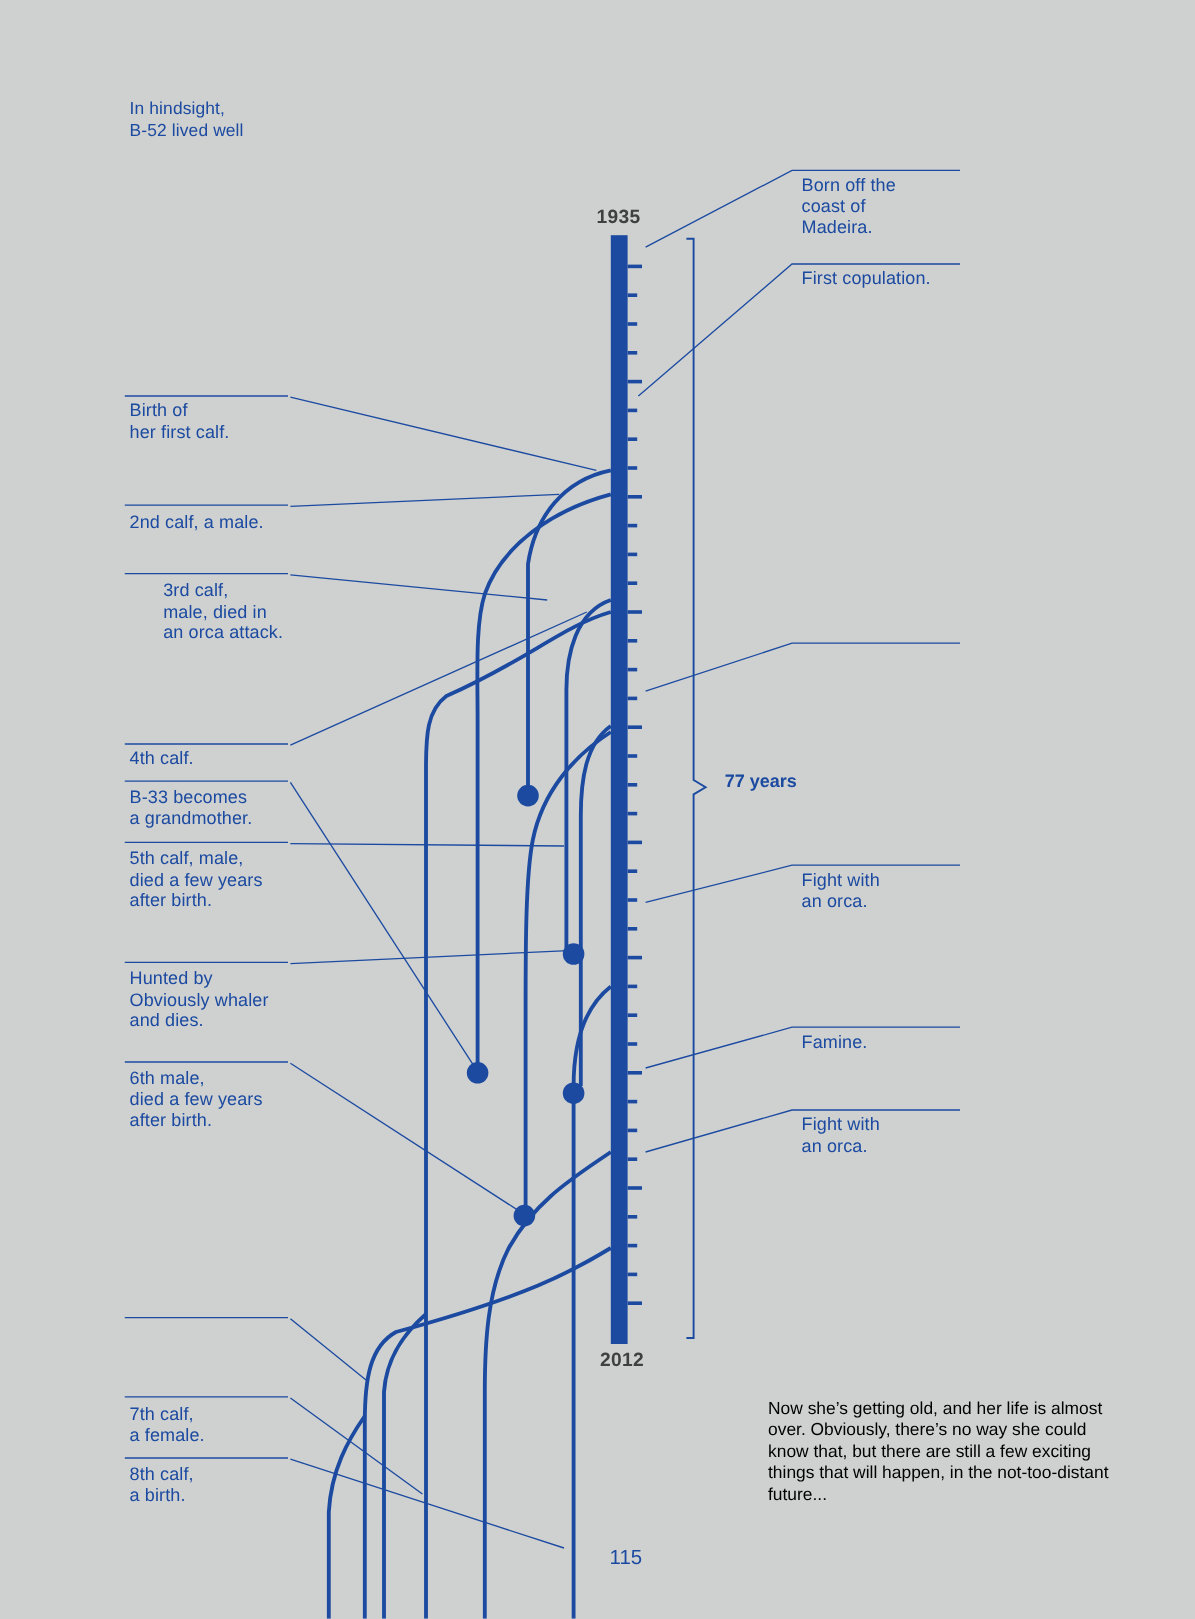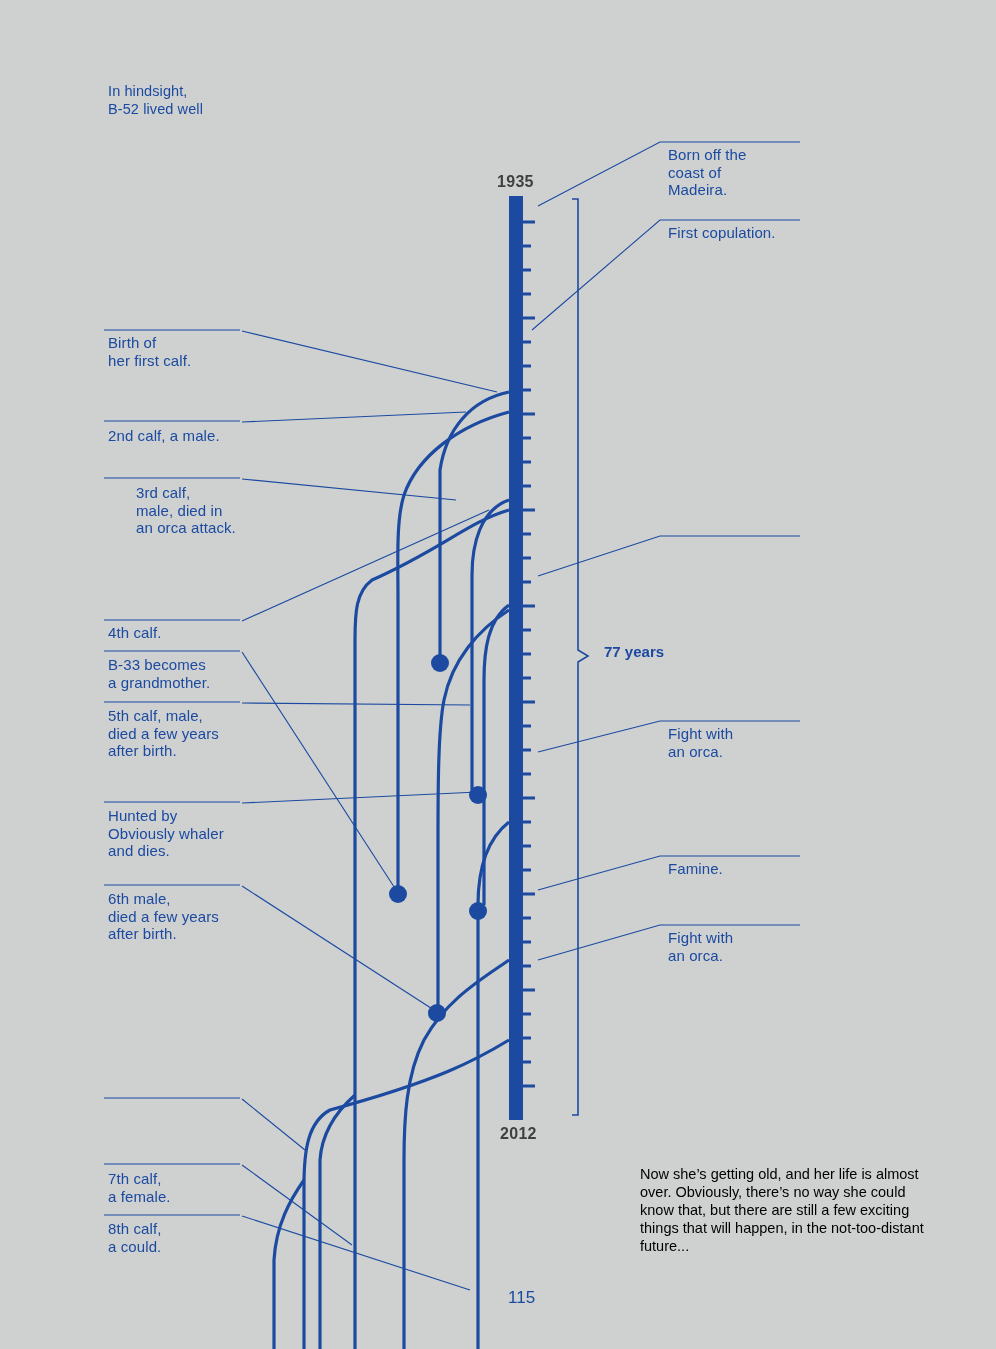--- a/index.html
+++ b/index.html
@@ -220,21 +220,21 @@
 after birth.</div>
   <div class="txt" style="left:108px; top:807px;">Hunted by
 Obviously whaler
 and dies.</div>
   <div class="txt" style="left:108px; top:890px;">6th male,
 died a few years
 after birth.</div>
   <div class="txt" style="left:108px; top:1170px;">7th calf,
 a female.</div>
   <div class="txt" style="left:108px; top:1220px;">8th calf,
-a could.</div>
+a birth.</div>
 
   <div class="txt" style="left:668px; top:146px;">Born off the
 coast of
 Madeira.</div>
   <div class="txt" style="left:668px; top:224px;">First copulation.</div>
   <div class="txt" style="left:668px; top:725px;">Fight with
 an orca.</div>
   <div class="txt" style="left:668px; top:860px;text-align:center;">Famine.</div>
   <div class="txt" style="left:668px; top:929px;">Fight with
 an orca.</div>

